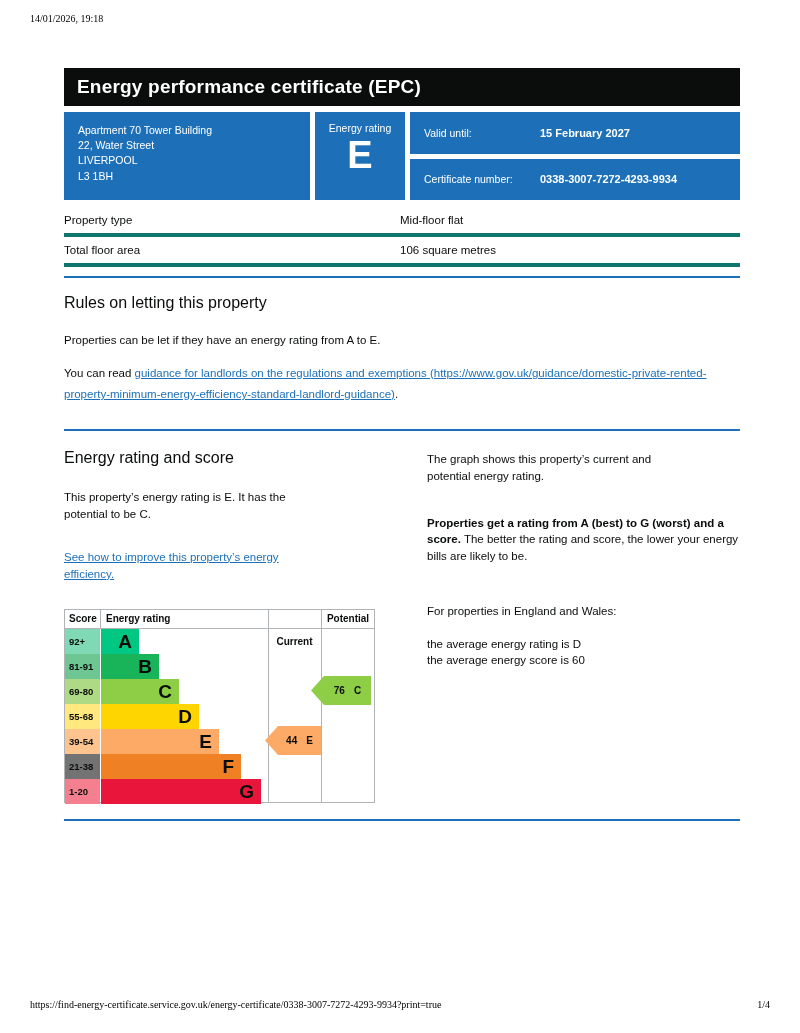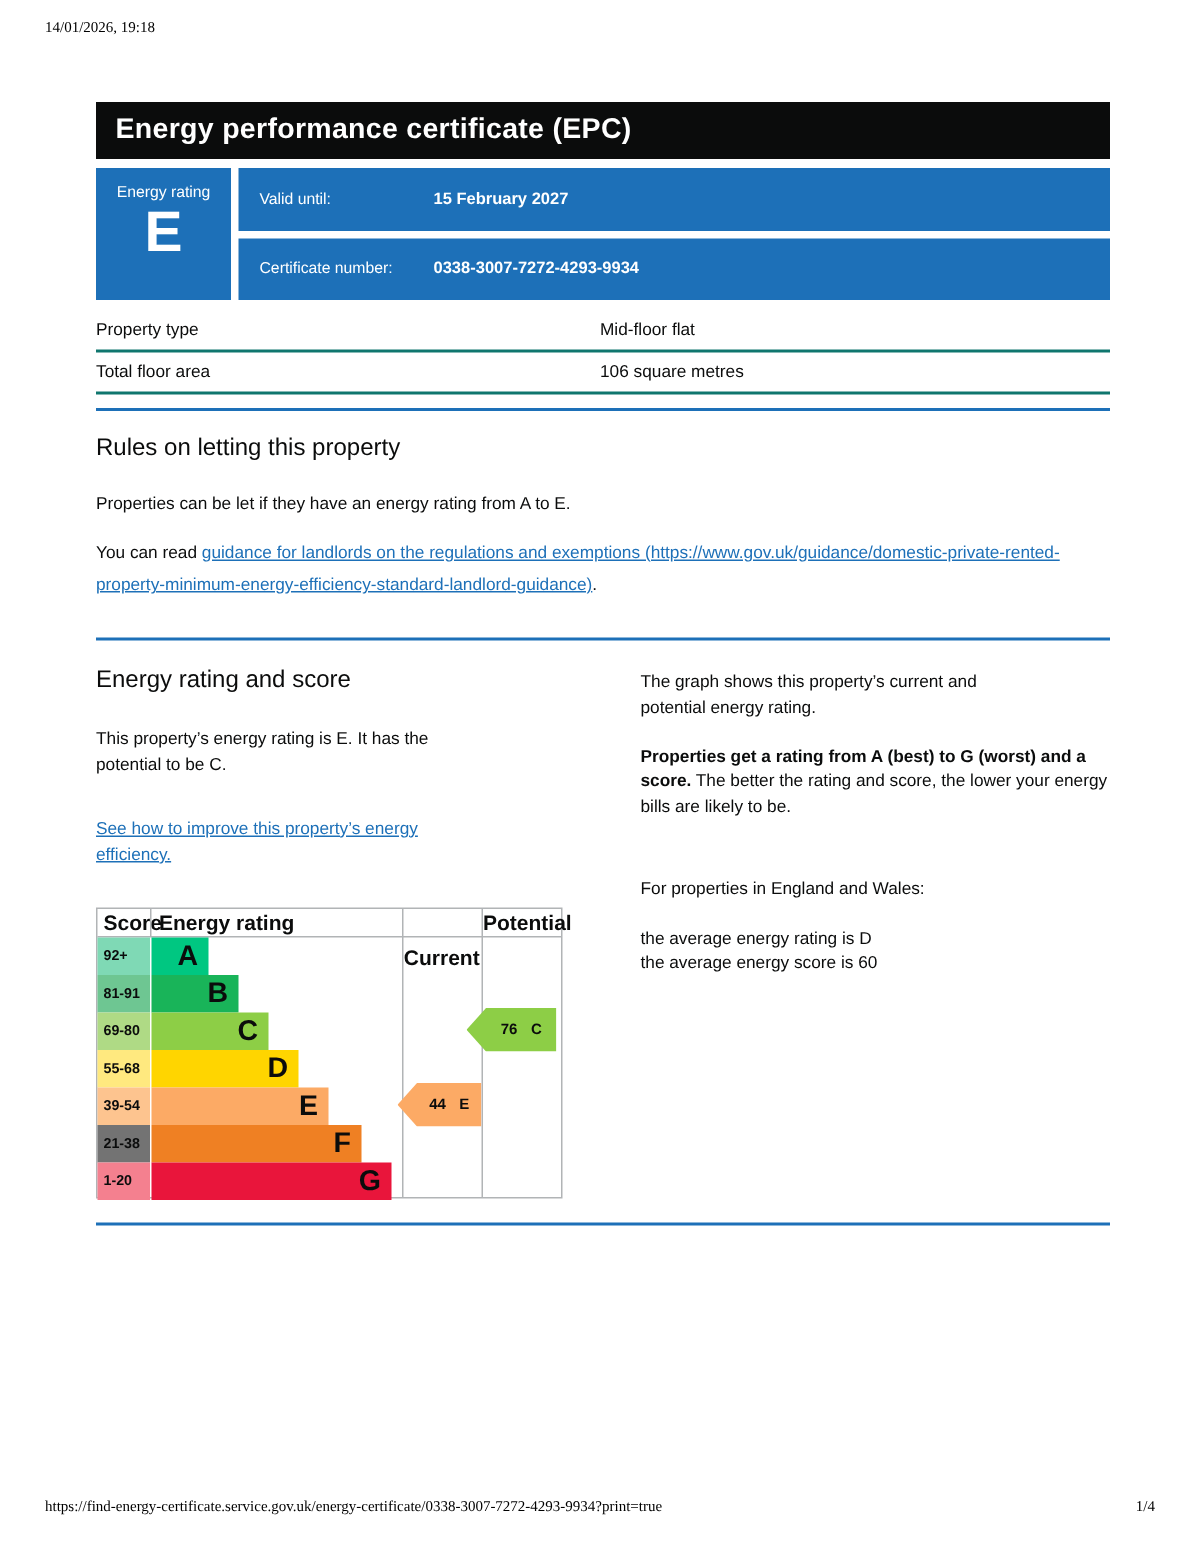--- a/index.html
+++ b/index.html
@@ -29,50 +29,50 @@
   .rating-box{width:90px;background:#1d70b8;color:#fff;text-align:center;padding-top:10px;box-sizing:border-box;}
   .rating-label{font-size:10.5px;}
   .rating-letter{font-size:38px;font-weight:bold;line-height:1.1;margin-top:1px;}
   .right-boxes{flex:1;display:flex;flex-direction:column;gap:5px;}
   .info-box{flex:1;background:#1d70b8;color:#fff;display:flex;align-items:center;
     padding-left:14px;box-sizing:border-box;font-size:10.5px;}
   .info-label{width:116px;}
   .info-value{font-weight:bold;font-size:11px;}
 
   .prop-table{margin-top:7px;}
-  .prop-row{display:flex;align-items:center;height:26px;border-bottom:2px solid #0f766e;font-size:11.5px;}
+  .prop-row{display:flex;align-items:center;height:26px;border-bottom:4px solid #0f766e;font-size:11.5px;}
   .prop-label{width:336px;}
 
   .rule{border:none;height:2px;background:#1d70b8;margin:0;}
   .rule.m1{margin-top:9px;}
   .rule.m2{margin-top:24px;}
   .rule.m3{margin-top:16px;}
 
   h2{font-size:16px;font-weight:normal;margin:0;}
   .h2-rules{margin-top:16px;}
   p{font-size:11.5px;line-height:1.45;margin:0;}
   .p-rules1{margin-top:20px;}
   .p-rules2{margin-top:14px;line-height:1.85;width:660px;}
   a,.link{color:#1d70b8;text-decoration:underline;cursor:pointer;}
 
   .two-col{display:flex;margin-top:18px;}
   .col-left{width:363px;}
   .col-right{width:313px;}
   .p-rating{margin-top:22px;max-width:258px;}
   .improve-link{display:inline-block;margin-top:26px;max-width:232px;font-size:11.5px;line-height:1.5;}
   .p-graph{margin-top:2px;max-width:252px;}
-  .p-explain{margin-top:16px;}
+  .p-explain{margin-top:30px;}
   .p-ew{margin-top:38px;}
   .p-avg{margin-top:17px;line-height:1.4;}
 
   
   .epc-chart{position:relative;width:311px;height:194px;margin-top:26px;
     border:1px solid #b1b4b6;box-sizing:border-box;}
   .epc-head{position:absolute;top:0;left:0;right:0;height:18px;border-bottom:1px solid #b1b4b6;
-    font-size:14px;font-weight:bold;}
+    font-size:10px;font-weight:bold;}
   .epc-head span{position:absolute;line-height:18px;}
   .h-score{left:4px;}
   .h-rating{left:41px;}
   .h-current{left:203px;width:53px;text-align:center;margin-top:23px;}
   .h-potential{left:257px;width:52px;text-align:center;}
   .vline{position:absolute;top:0;bottom:0;width:1px;background:#b1b4b6;}
   .vl-1{left:203px;}
   .vl-2{left:256px;}
   .vl-0{left:35px;top:0;height:18px;bottom:auto;}
   .epc-body{position:absolute;top:19px;left:0;}
@@ -100,20 +100,26 @@
   <span class="ph-date">14/01/2026, 19:18</span>
 </div>
 
 <div class="content">
 
   <div class="banner">
     <h1>Energy performance certificate (EPC)</h1>
   </div>
 
   <div class="id-row">
+    <div class="address-box">
+      <div>Apartment 70 Tower Building</div>
+      <div>22, Water Street</div>
+      <div>LIVERPOOL</div>
+      <div>L3 1BH</div>
+    </div>
     <div class="rating-box">
       <div class="rating-label">Energy rating</div>
       <div class="rating-letter">E</div>
     </div>
     <div class="right-boxes">
       <div class="info-box">
         <span class="info-label">Valid until:</span>
         <span class="info-value">15 February 2027</span>
       </div>
       <div class="info-box">

